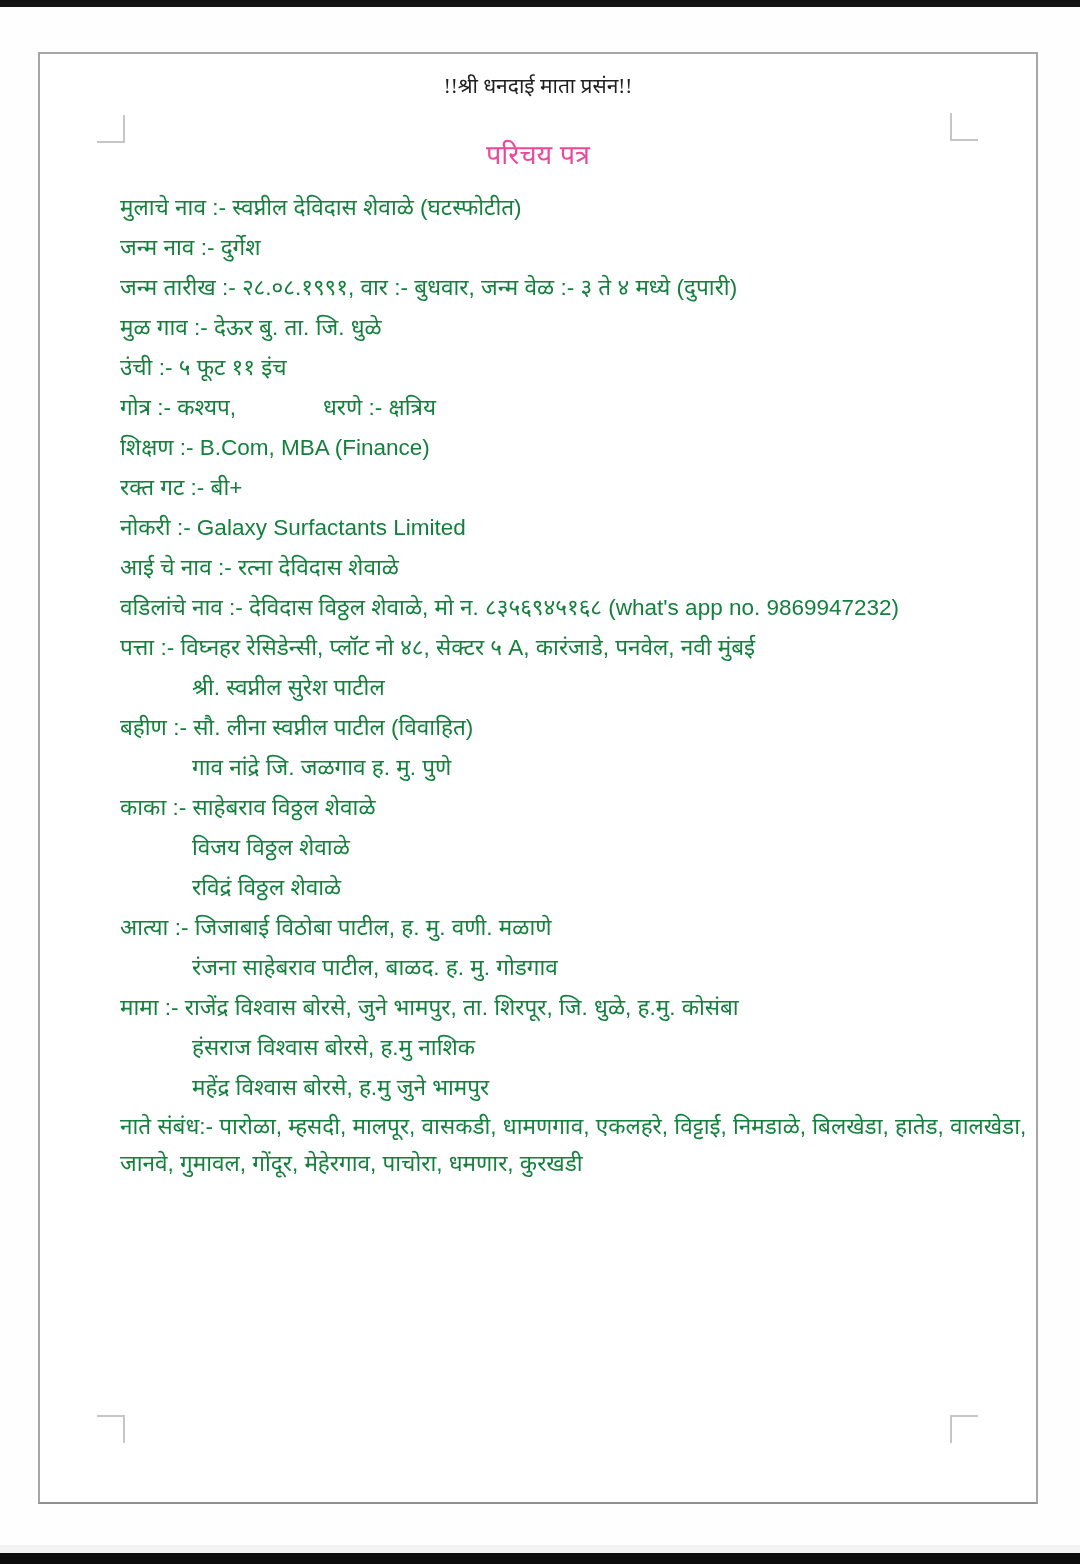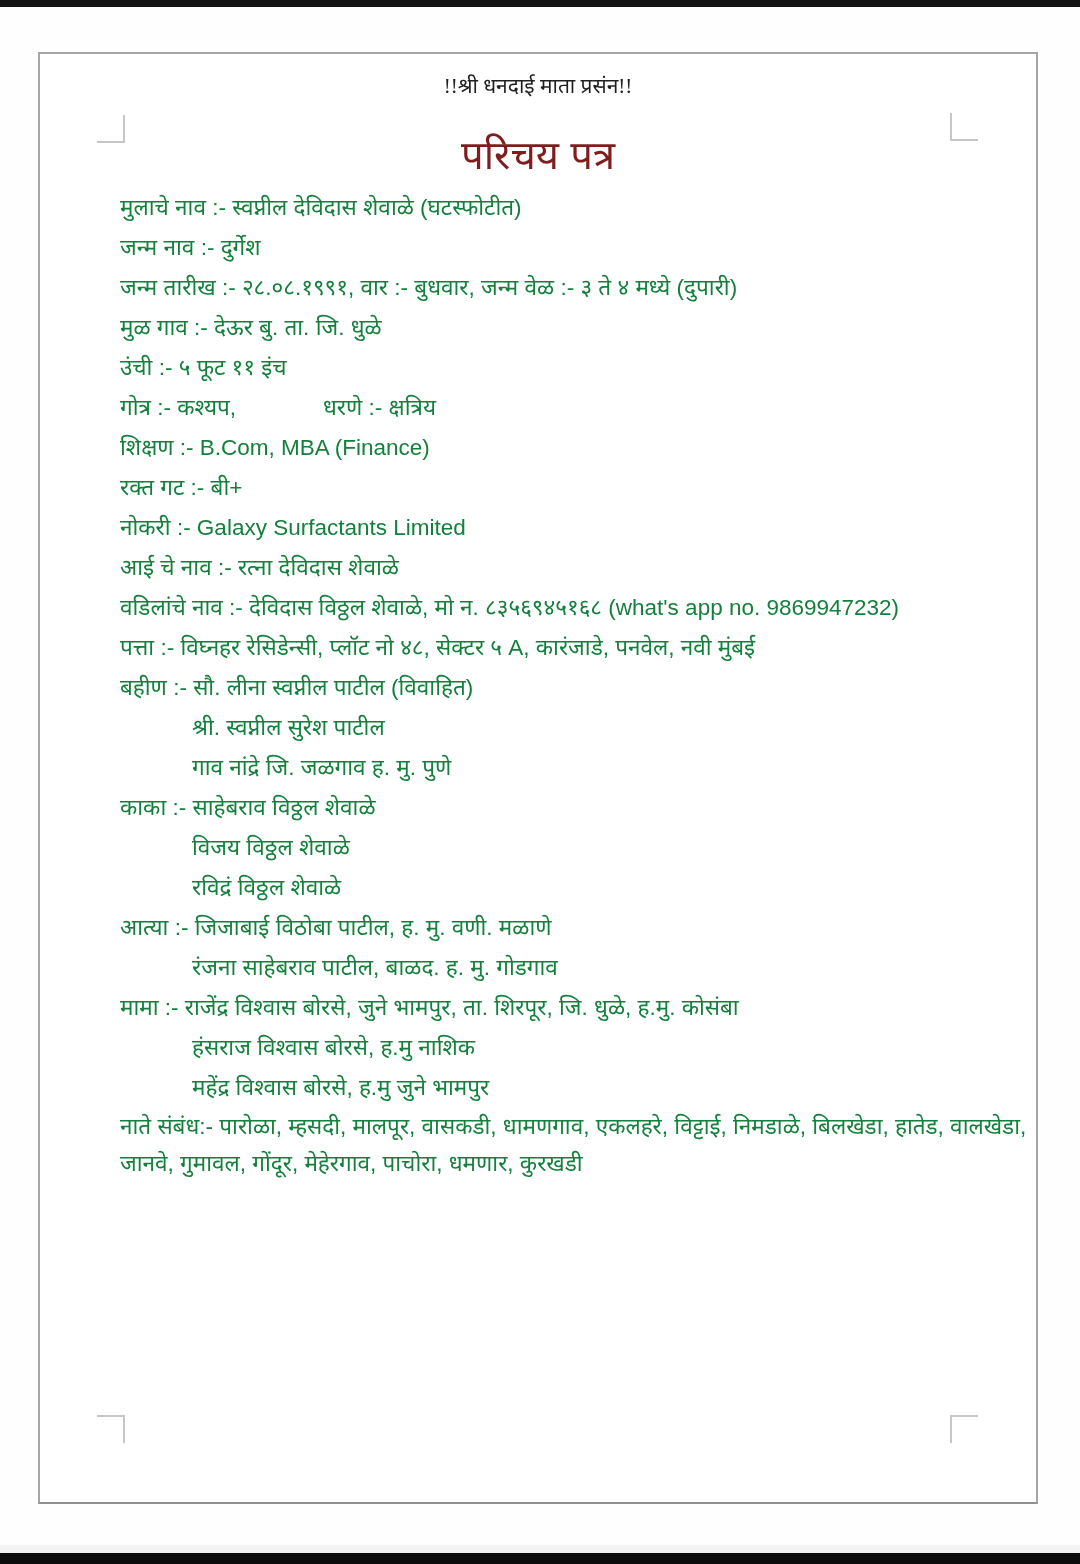--- a/index.html
+++ b/index.html
@@ -52,22 +52,22 @@
     width: 100%; height: 32px; line-height: 32px;
     text-align: center;
     font-size: 21px;
     color: #1f1f1f;
     font-family: Liberation Serif, serif;
   }
   .doc-title {
     position: absolute; left: 0; top: 76px;
     width: 100%; height: 50px; line-height: 50px;
     text-align: center;
-    font-size: 40px;
-    color: #7f1d1d;
+    font-size: 27px;
+    color: #ec4899;
   }
 
   .content {
     position: absolute;
     left: 80px; top: 134px;
     width: 906px;
   }
   .row {
     position: relative;
     height: 40px; line-height: 40px;
@@ -99,22 +99,22 @@
         <div class="row"><span>जन्म तारीख :- २८.०८.१९९१, वार  :- बुधवार, जन्म वेळ :- ३ ते ४ मध्ये (दुपारी)</span></div>
         <div class="row"><span>मुळ गाव :- देऊर बु. ता. जि. धुळे</span></div>
         <div class="row"><span>उंची :- ५ फूट ११ इंच</span></div>
         <div class="row"><span>गोत्र :- कश्यप,</span><span class="col2">धरणे :- क्षत्रिय</span></div>
         <div class="row"><span>शिक्षण :- B.Com, MBA (Finance)</span></div>
         <div class="row"><span>रक्त गट :- बी+</span></div>
         <div class="row"><span>नोकरी :- Galaxy Surfactants Limited</span></div>
         <div class="row"><span>आई चे नाव :- रत्ना देविदास शेवाळे</span></div>
         <div class="row"><span>वडिलांचे नाव :- देविदास विठ्ठल शेवाळे, मो न. ८३५६९४५१६८ (what's app no. 9869947232)</span></div>
         <div class="row"><span>पत्ता :-  विघ्नहर रेसिडेन्सी, प्लॉट नो ४८, सेक्टर ५ A, कारंजाडे, पनवेल, नवी मुंबई</span></div>
+        <div class="row indent"><span>श्री. स्वप्नील सुरेश पाटील</span></div>
         <div class="row"><span>बहीण :-  सौ. लीना स्वप्नील पाटील (विवाहित)</span></div>
-        <div class="row indent"><span>श्री. स्वप्नील सुरेश पाटील</span></div>
         <div class="row indent"><span>गाव नांद्रे जि. जळगाव ह. मु. पुणे</span></div>
         <div class="row"><span>काका :- साहेबराव विठ्ठल शेवाळे</span></div>
         <div class="row indent"><span>विजय विठ्ठल शेवाळे</span></div>
         <div class="row indent"><span>रविद्रं विठ्ठल शेवाळे</span></div>
         <div class="row"><span>आत्या :- जिजाबाई विठोबा पाटील, ह. मु. वणी. मळाणे</span></div>
         <div class="row indent"><span>रंजना साहेबराव पाटील, बाळद. ह. मु. गोडगाव</span></div>
         <div class="row"><span>मामा :-  राजेंद्र विश्वास बोरसे, जुने भामपुर, ता. शिरपूर, जि. धुळे, ह.मु. कोसंबा</span></div>
         <div class="row indent"><span>हंसराज विश्वास बोरसे, ह.मु नाशिक</span></div>
         <div class="row indent"><span>महेंद्र विश्वास बोरसे, ह.मु जुने भामपुर</span></div>
         <div class="row" style="height: 37px; line-height: 37px;"><span>नाते संबंध:- पारोळा, म्हसदी, मालपूर, वासकडी, धामणगाव, एकलहरे, विट्टाई, निमडाळे, बिलखेडा, हातेड, वालखेडा,</span></div>

